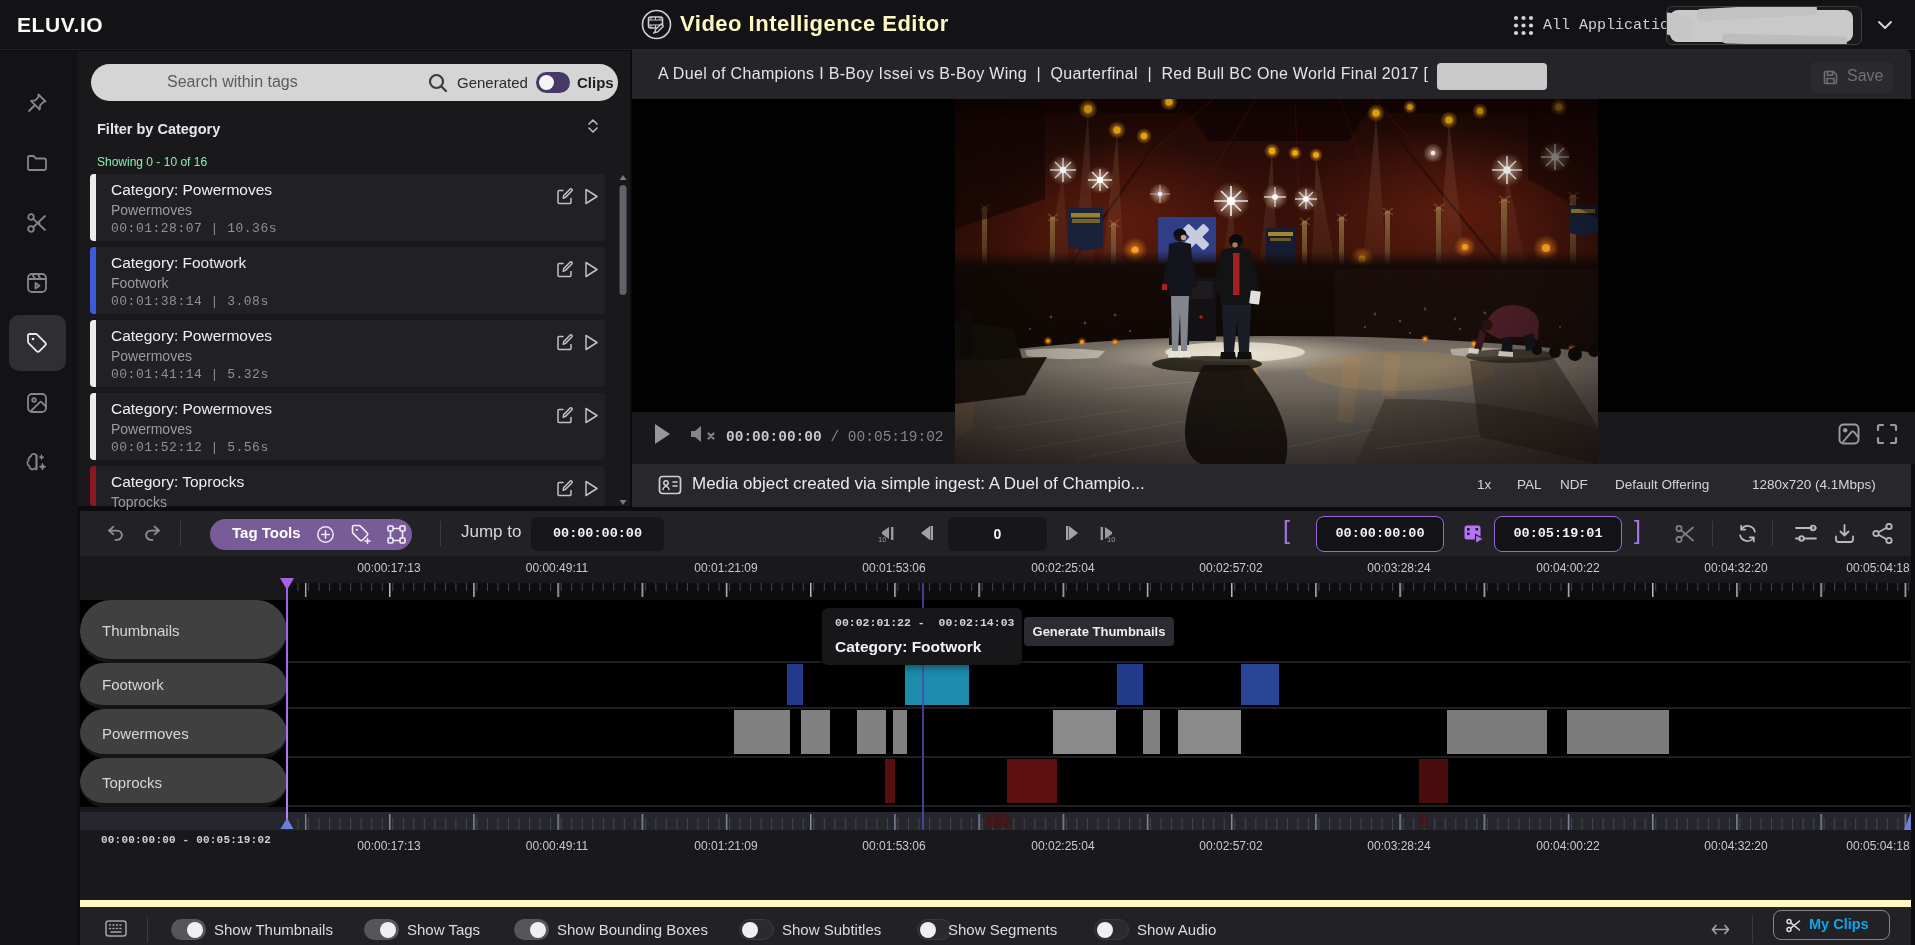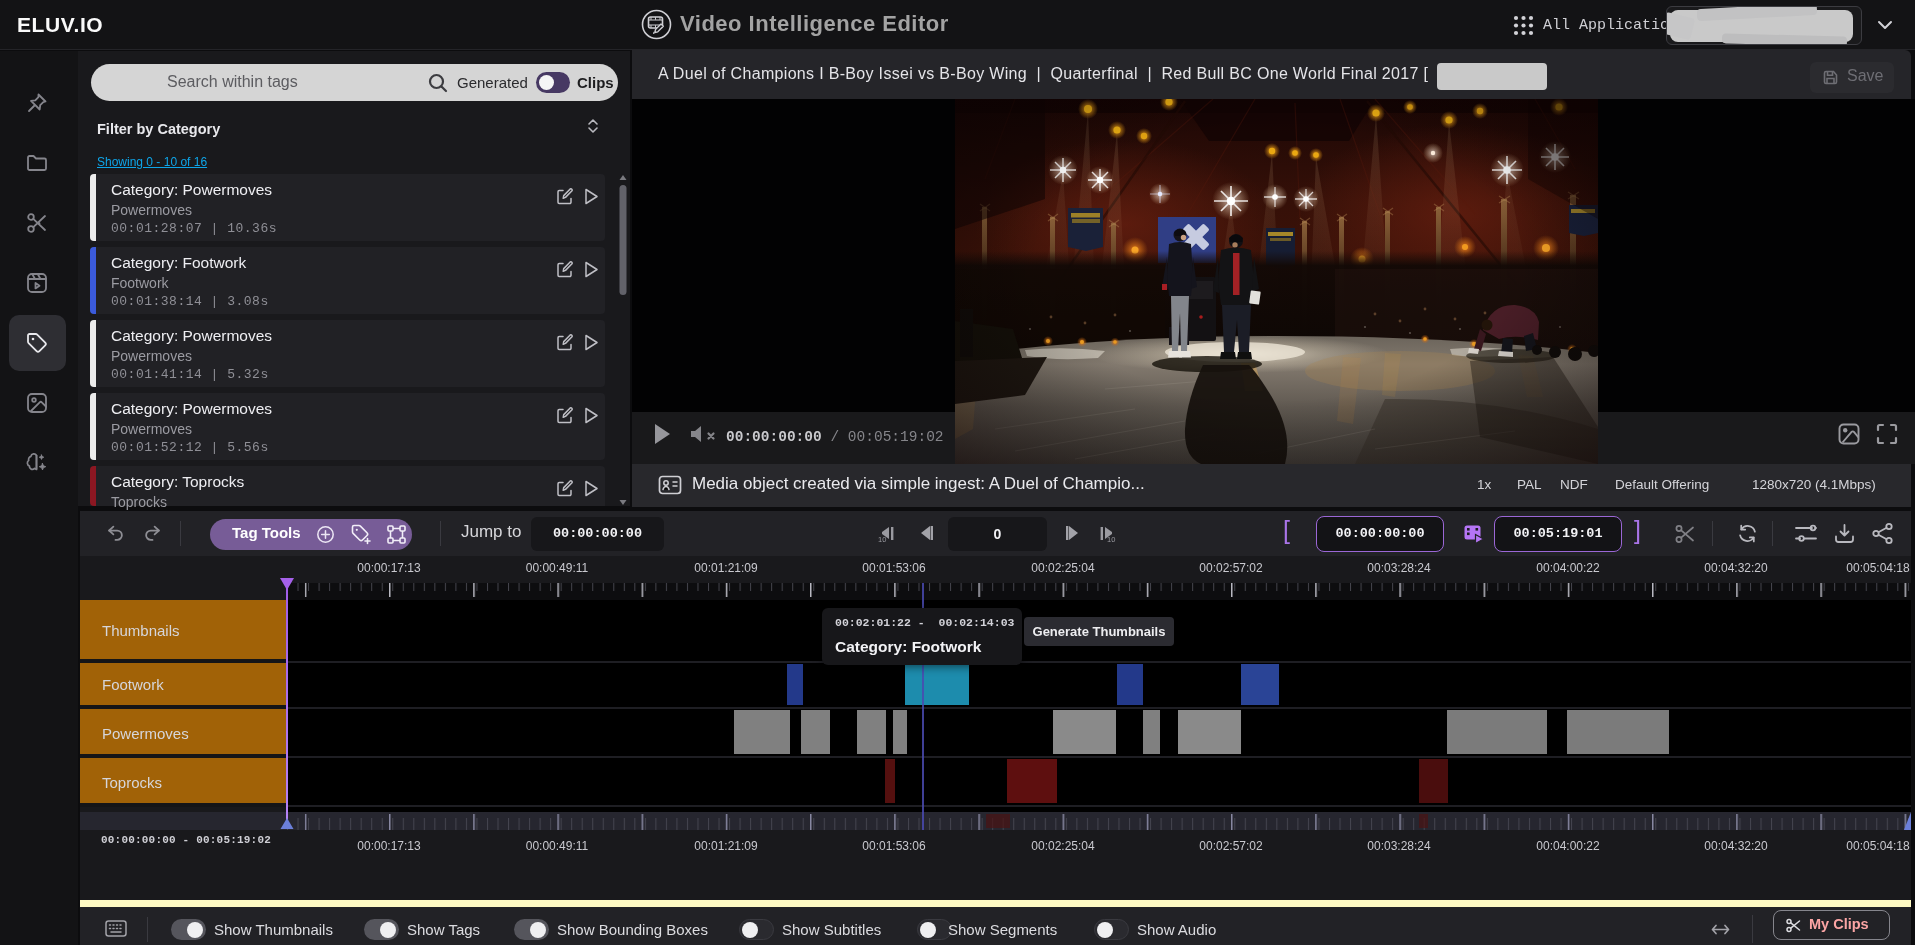--- a/index.html
+++ b/index.html
@@ -3,40 +3,40 @@
 <meta charset="utf-8">
 <style>
 * { margin:0; padding:0; box-sizing:border-box; }
 html,body { width:1915px; height:945px; background:#0c0c0e; font-family:"Liberation Sans", sans-serif; overflow:hidden; position:relative; }
 .abs { position:absolute; }
 .mono { font-family:"Liberation Mono", monospace; }
 
 
 #header { position:absolute; left:0; top:0; width:1915px; height:50px; background:#131315; border-bottom:1px solid #242428; }
 #logo { position:absolute; left:17px; top:13px; font-size:21px; color:#fafafa; letter-spacing:0.6px; font-weight:600; }
-#apptitle { position:absolute; left:680px; top:11px; font-size:22px; font-weight:700; color:#a3a3a3; letter-spacing:0.5px; }
+#apptitle { position:absolute; left:680px; top:11px; font-size:22px; font-weight:700; color:#fef9c3; letter-spacing:0.5px; }
 #allapps { position:absolute; left:1543px; top:17px; font-size:15px; color:#cfcfd4;font-family:Liberation Mono, monospace; }
 #acctbox { position:absolute; left:1666px; top:6px; width:196px; height:39px; border:1px solid #3c3c41; border-radius:6px; background:#1a1a1c; overflow:hidden; }
 .scribble { background:#c9c9c9; border-radius:4px; position:absolute; }
 
 
 #sidebar { position:absolute; left:0; top:51px; width:78px; height:894px; background:#131315; }
 .sideicon { position:absolute; left:25px; width:24px; height:24px; }
 #tagactive { position:absolute; left:9px; top:264px; width:57px; height:56px; background:#2e2e33; border-radius:10px; }
 
 
 #leftpanel { position:absolute; left:78px; top:51px; width:552px; height:455px; background:#19191c; }
 #searchbar { position:absolute; left:13px; top:13px; width:527px; height:37px; background:#d5d5d5; border-radius:19px; }
 #searchph { position:absolute; left:28px; top:9px; font-size:16px; color:#5c5c60;margin-left:48px; }
 #gentxt { position:absolute; left:366px; top:10px; font-size:15px; color:#2b2b2e; }
 #clipstoggle { position:absolute; left:445px; top:8px; width:34px; height:21px; background:#473963; border-radius:11px; }
 #clipstoggle .knob { position:absolute; left:3px; top:3px; width:15px; height:15px; border-radius:50%; background:#f5f5f5; }
 #clipstxt { position:absolute; left:486px; top:10px; font-size:15px; font-weight:700; color:#1d1d1f; }
 #filterrow { position:absolute; left:19px; top:70px; font-size:14.5px; font-weight:700; color:#e8e8ec; }
-#showing { position:absolute; left:19px; top:104px; font-size:12px; color:#0ea5e9;text-decoration:underline; }
+#showing { position:absolute; left:19px; top:104px; font-size:12px; color:#86efac; }
 .card { position:absolute; left:12px; width:515px; height:67px; background:#212125; border-radius:4px; }
 .cbar { position:absolute; left:0; top:0; width:6px; height:67px; border-radius:4px 0 0 4px; }
 .ctitle { position:absolute; left:21px; top:7px; font-size:15.5px; color:#eeeef2; }
 .csub { position:absolute; left:21px; top:28px; font-size:14px; color:#9b9ba2; }
 .ctime { position:absolute; left:21px; top:47px; font-size:13px; color:#8f8f96; letter-spacing:0.5px; }
 .cicons { position:absolute; right:5px; top:12px; }
 
 
 #titlebar { position:absolute; left:632px; top:50px; width:1279px; height:49px; background:#252529; border-radius:0 6px 0 0; }
 #vtitle { position:absolute; left:26px; top:15px; font-size:16px; color:#e4e4e8; letter-spacing:0.32px; }
@@ -52,21 +52,21 @@
 .minfo { position:absolute; top:13px; font-size:13.5px; color:#d4d4d9; }
 
 
 #timeline { position:absolute; left:80px; top:511px; width:1831px; height:434px; background:#19191c; }
 #ttoolbar { position:absolute; left:0; top:0; width:1831px; height:45px; background:#222226; }
 #rulerlabels { position:absolute; left:0; top:45px; width:1831px; height:27px; background:#19191c; }
 #rulerticks { position:absolute; left:207px; top:72px; width:1624px; height:17px; background:#0d0d0f; }
 .rlabel { position:absolute; top:5px; font-size:12px; color:#c9c9cf; transform:translateX(-50%); }
 #tracks { position:absolute; left:0; top:89px; width:1831px; height:296px; }
 .trow { position:absolute; left:0; width:1831px; background:#000; }
-.tlabel { position:absolute; left:0; top:0; width:207px; height:100%; background:#a16207; border-bottom:4px solid #151517; }
+.tlabel { position:absolute; left:0; top:0; width:207px; height:100%; background:#404040; border-bottom:4px solid #151517;border-radius:31px; }
 .tlabel span { position:absolute; left:22px; font-size:15px; color:#d6d6db; }
 .tcontent { position:absolute; left:207px; top:0; right:0; height:100%; border-bottom:2px solid #1e1e23; }
 .seg { position:absolute; top:1px; bottom:2px; }
 #scrollband { position:absolute; left:0; top:301px; width:1831px; height:18px; background:#26262f; }
 #bottomruler { position:absolute; left:0; top:319px; width:1831px; height:32px; background:#19191c; }
 #rangetxt { position:absolute; left:21px; top:4px; font-size:11px; font-weight:700; color:#cfcfd5; letter-spacing:0.2px; }
 #bottombar { position:absolute; left:0; top:389px; width:1831px; height:45px; background:#222226; border-top:7px solid #fef9c3; }
 .toggle { position:absolute; top:12px; width:35px; height:21px; border-radius:11px; }
 .toggle.on { background:#55555c; }
 .toggle.off { background:#2a2a2f; border:1px solid #3a3a40; }
@@ -949,16 +949,16 @@
       </svg>
     <div class="abs" style="left:1672px;top:8px;width:1px;height:28px;background:#3a3a40"></div>
     <div class="abs" style="left:1693px;top:3px;width:117px;height:30px;border:1.5px solid #85858c;border-radius:8px;">
       <svg class="abs" style="left:11px;top:6px" width="17" height="17" viewBox="0 0 17 17">
           <g fill="none" stroke="#dcdce0" stroke-width="1.5" stroke-linecap="round">
             <circle cx="4" cy="4.5" r="2"></circle>
             <circle cx="4" cy="12.5" r="2"></circle>
             <path d="M5.8 5.9L14.5 13M5.8 11.1L14.5 4"></path>
           </g>
         </svg>
-      <span style="position:absolute;left:35px;top:5px;font-size:14.5px;font-weight:700;color:#fca5a5">My Clips</span>
+      <span style="position:absolute;left:35px;top:5px;font-size:14.5px;font-weight:700;color:#0ea5e9">My Clips</span>
     </div>
   </div>
 </div>
 
 </body></html>

